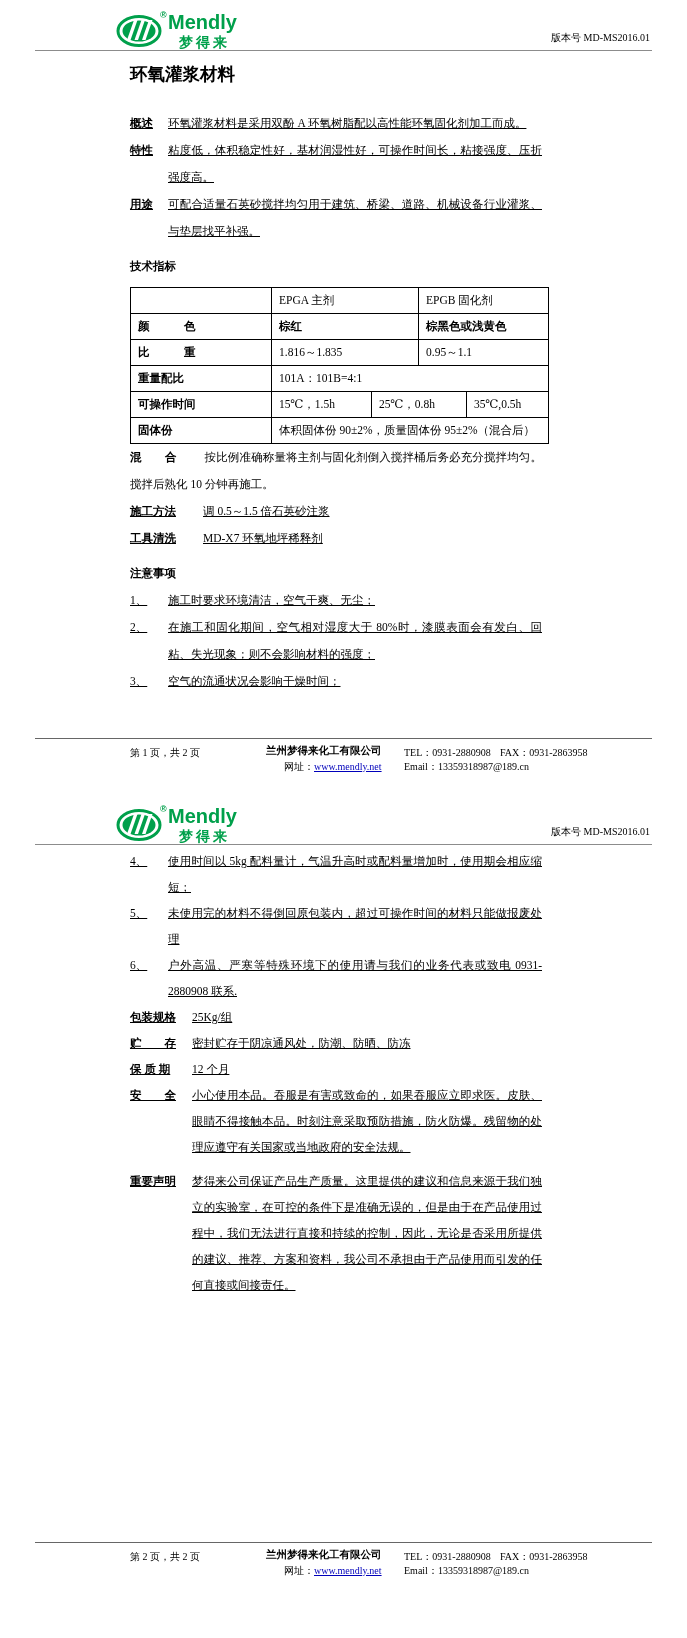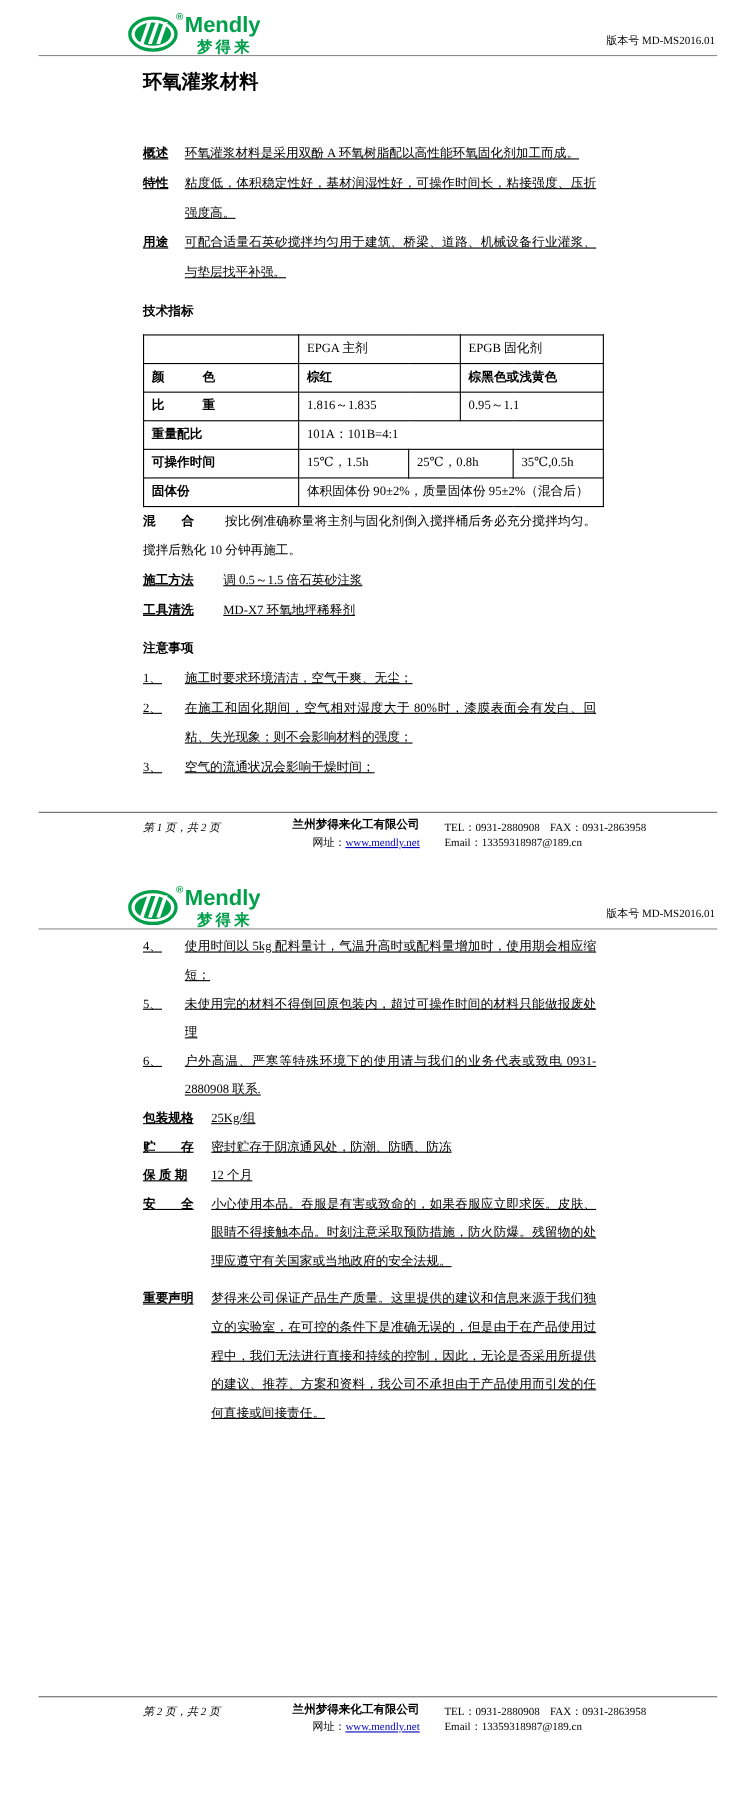--- a/index.html
+++ b/index.html
@@ -14,41 +14,41 @@
 
   
   .page-header{position:absolute;left:0;width:687px;height:52px;}
   .logo{position:absolute;left:116px;top:0;}
   .version{position:absolute;right:37px;top:26px;font-size:10px;line-height:12px;}
   .rule{position:absolute;left:35px;right:35px;top:44px;border-top:1.5px solid var(--rule);}
   .logo-word{fill:var(--green);font-family:"Liberation Sans","DejaVu Sans",sans-serif;font-weight:bold;}
 
   
   .page-body{position:absolute;left:130px;width:412px;font-size:11.5px;line-height:27px;}
-  .title{font-size:17.5px;font-weight:bold;line-height:24px;margin:8px 0 41px 0;font-family:"Liberation Sans","DejaVu Sans",sans-serif;}
+  .title{font-size:17.5px;font-weight:bold;line-height:24px;margin:8px 0 24px 0;font-family:"Liberation Sans","DejaVu Sans",sans-serif;}
   .row{display:flex;text-align:justify;text-decoration:underline;}
   .lbl{flex:0 0 38px;font-weight:bold;white-space:pre-wrap;}
   .lbl-w{flex:0 0 73px;font-weight:bold;white-space:pre-wrap;}
   .lbl-m{flex:0 0 62px;font-weight:bold;white-space:pre-wrap;}
   .num{flex:0 0 38px;}
   .txt{flex:1;}
   .h{font-weight:bold;margin-top:8px;}
   .para{margin:0;text-align:justify;}
   .mix-lbl{font-weight:bold;margin-right:28px;white-space:pre-wrap;}
 
   
   table.tech{border-collapse:collapse;table-layout:fixed;width:418px;margin-top:7px;font-size:11.5px;}
   table.tech td{border:1px solid var(--tborder);height:25px;padding:0 7px;line-height:15px;vertical-align:middle;overflow:hidden;white-space:pre-wrap;}
   td.b{font-weight:bold;}
   td.c{text-align:left;}
 
   
   .page-footer{position:absolute;left:0;width:687px;height:40px;font-size:10px;line-height:13px;}
   .f-rule{position:absolute;left:35px;right:35px;top:0;border-top:1.5px solid #666;}
-  .f-page{position:absolute;left:130px;top:8px;font-style:italic;}
+  .f-page{position:absolute;left:130px;top:8px;}
   .f-company{position:absolute;left:266px;top:6px;font-weight:bold;font-size:10.5px;}
   .f-tel{position:absolute;left:404px;top:8px;}
   .f-fax{position:absolute;left:500px;top:8px;}
   .f-web{position:absolute;left:284px;top:22px;}
   .f-email{position:absolute;left:404px;top:22px;}
   a.f-link{color:var(--link);text-decoration:underline;}
 
   .tight{line-height:26px;}
 </style>
 </head>

